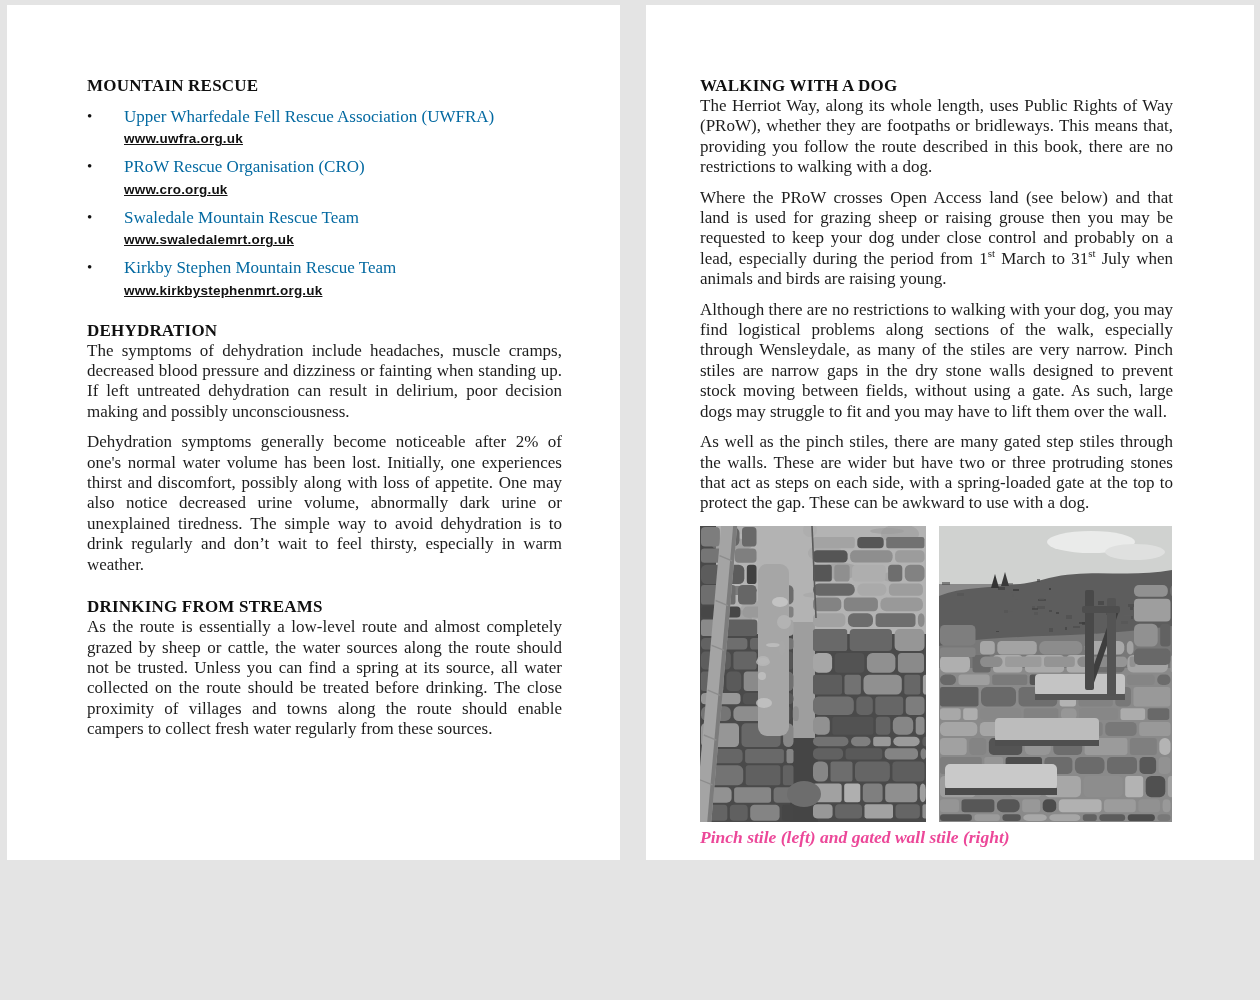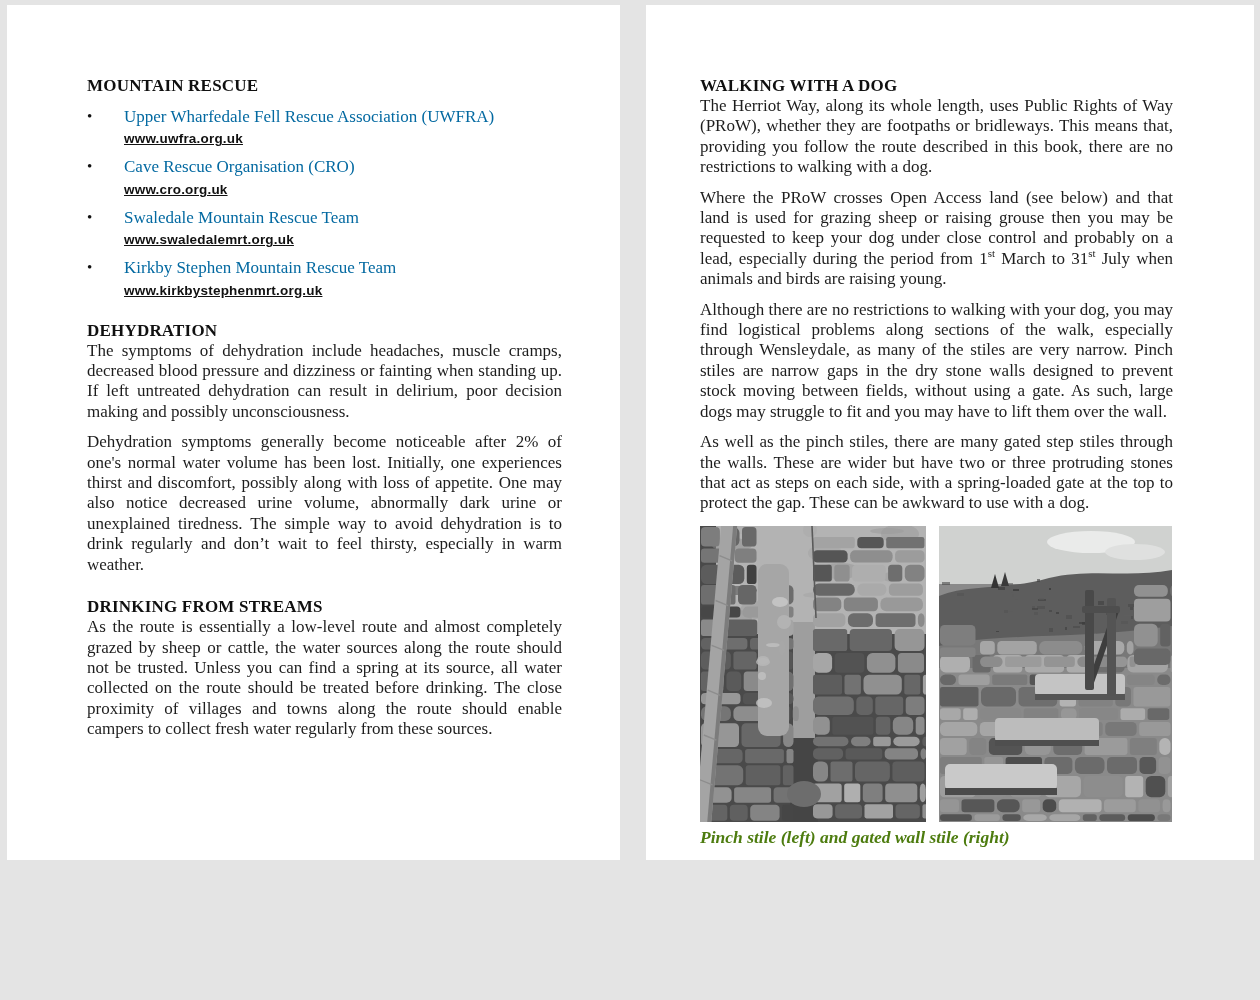--- a/index.html
+++ b/index.html
@@ -64,21 +64,21 @@
   }
 
   .figure { margin-top: 12px; }
   .photos { display: flex; gap: 13px; }
   .photos svg { display: block; }
   .caption {
     margin-top: 5px;
     font-size: 17.5px;
     font-weight: bold;
     font-style: italic;
-    color: #4d7c0f;
+    color: #ec4899;
     text-align: left;
   }
 
   .footer {
     position: absolute;
     top: 897px;
     border-top: 1px solid #c9c9c9;
     font-size: 19px;
     color: #7f1d1d;
   }
@@ -101,21 +101,21 @@
         <li>
           <span class="bullet">•</span>
           <span>
             <span class="team-name">Upper Wharfedale Fell Rescue Association (UWFRA)</span><br>
             <span class="team-url">www.uwfra.org.uk</span>
           </span>
         </li>
         <li>
           <span class="bullet">•</span>
           <span>
-            <span class="team-name">Cave Rescue Organisation (CRO)</span><br>
+            <span class="team-name">PRoW Rescue Organisation (CRO)</span><br>
             <span class="team-url">www.cro.org.uk</span>
           </span>
         </li>
         <li>
           <span class="bullet">•</span>
           <span>
             <span class="team-name">Swaledale Mountain Rescue Team</span><br>
             <span class="team-url">www.swaledalemrt.org.uk</span>
           </span>
         </li>

